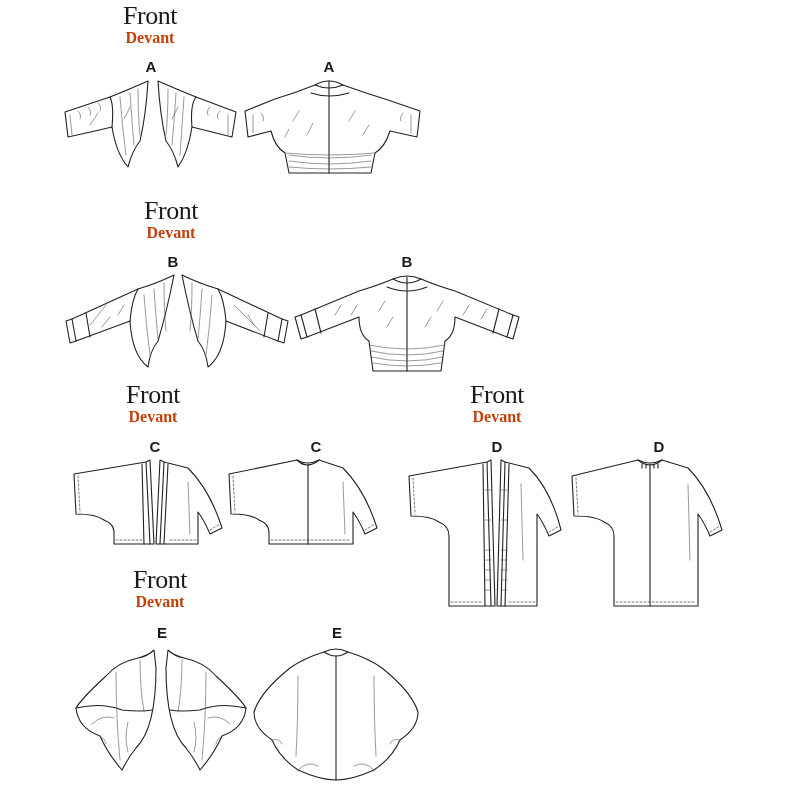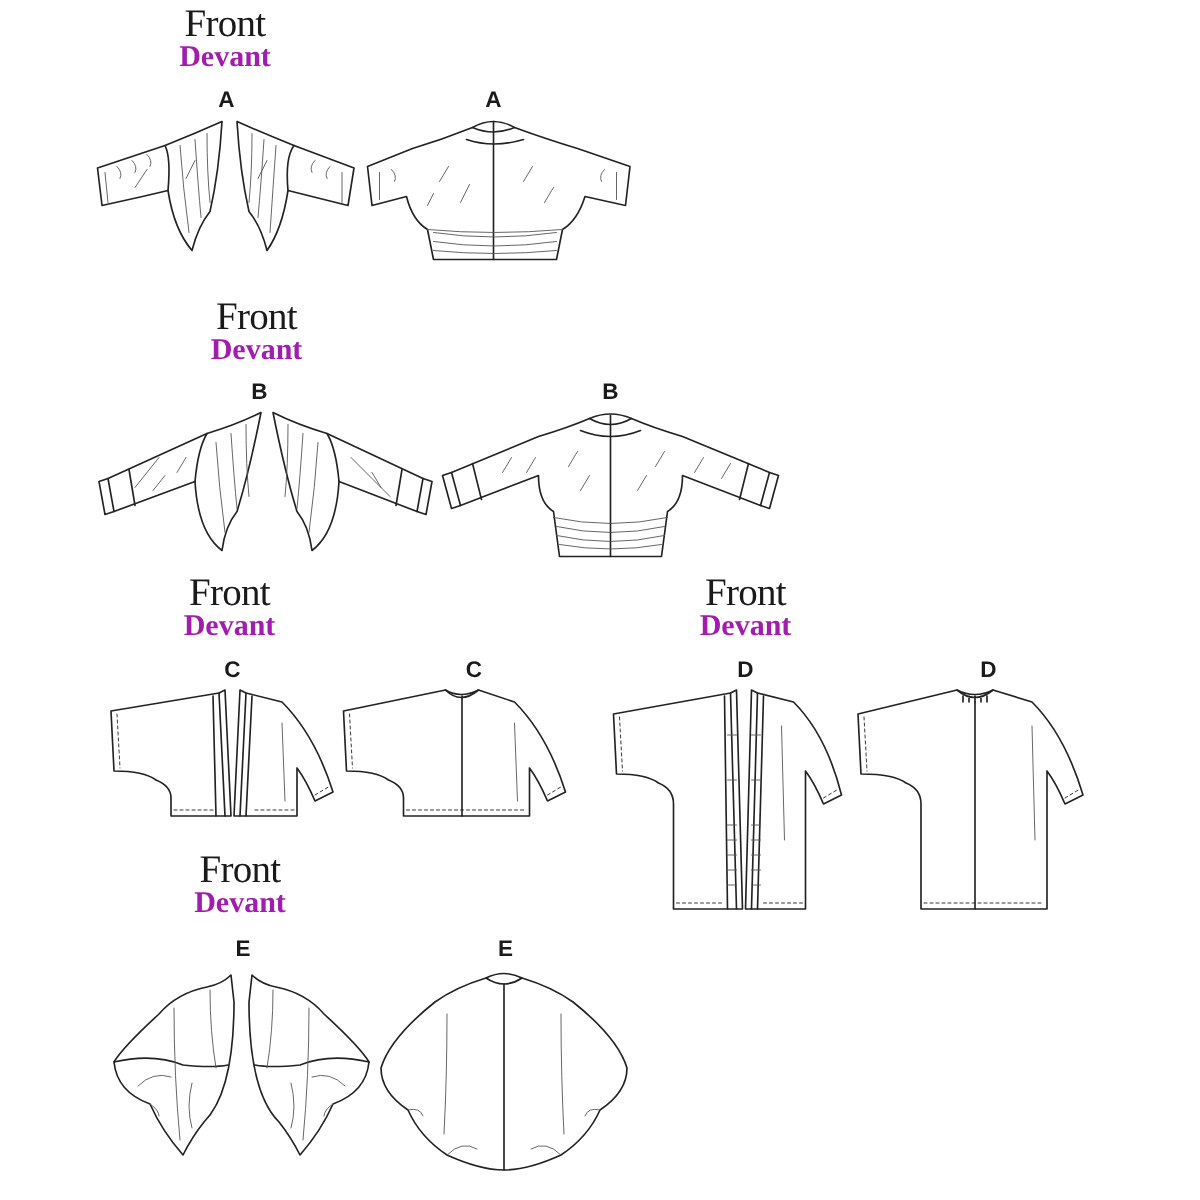--- a/index.html
+++ b/index.html
@@ -1,19 +1,19 @@
 <!DOCTYPE html>
 <html><head>
 <meta charset="utf-8">
 <style>
   html, body { margin:0; padding:0; background:#ffffff; }
   body { width:800px; height:800px; position:relative; overflow:hidden; font-family:"Liberation Sans", sans-serif; color:#111; }
   .heading { position:absolute; text-align:center;font-family:Liberation Serif, serif; }
   .heading .front { font-size:26px; font-weight:400; letter-spacing:-0.5px; line-height:26px; color:#1a1a1a; }
-  .heading .devant { font-size:20px; font-weight:700; line-height:18px; color:#a21caf; }
+  .heading .devant { font-size:16px; font-weight:700; line-height:18px; color:#c2410c; }
   .letter { position:absolute; font-size:15px; font-weight:700; color:#1a1a1a; transform:translateX(-50%); }
   svg.g { position:absolute; overflow:visible; }
   svg.g path, svg.g line, svg.g polyline { fill:none; stroke:#222; stroke-width:1.1; stroke-linejoin:round; stroke-linecap:round; }
   svg.g .fill { fill:#fff; }
   svg.g .thin { stroke-width:0.6; stroke:#555; }
   svg.g .dash { stroke-dasharray:2 2; stroke-width:0.6; }
 </style>
 </head>
 <body>
 

